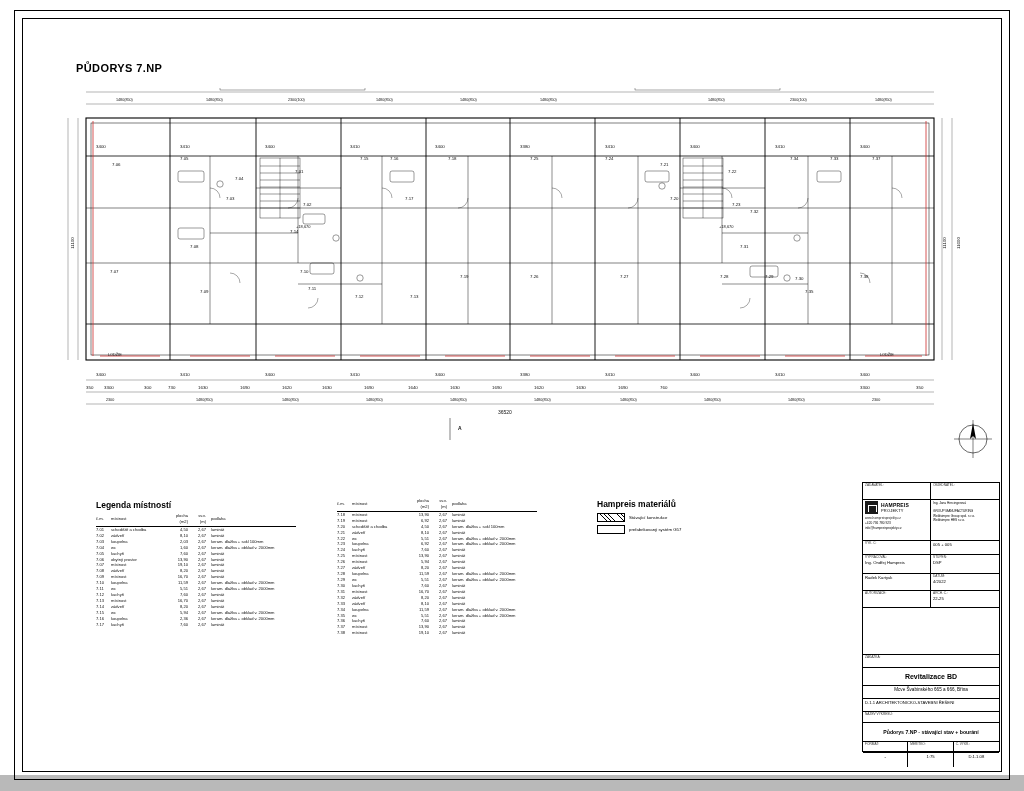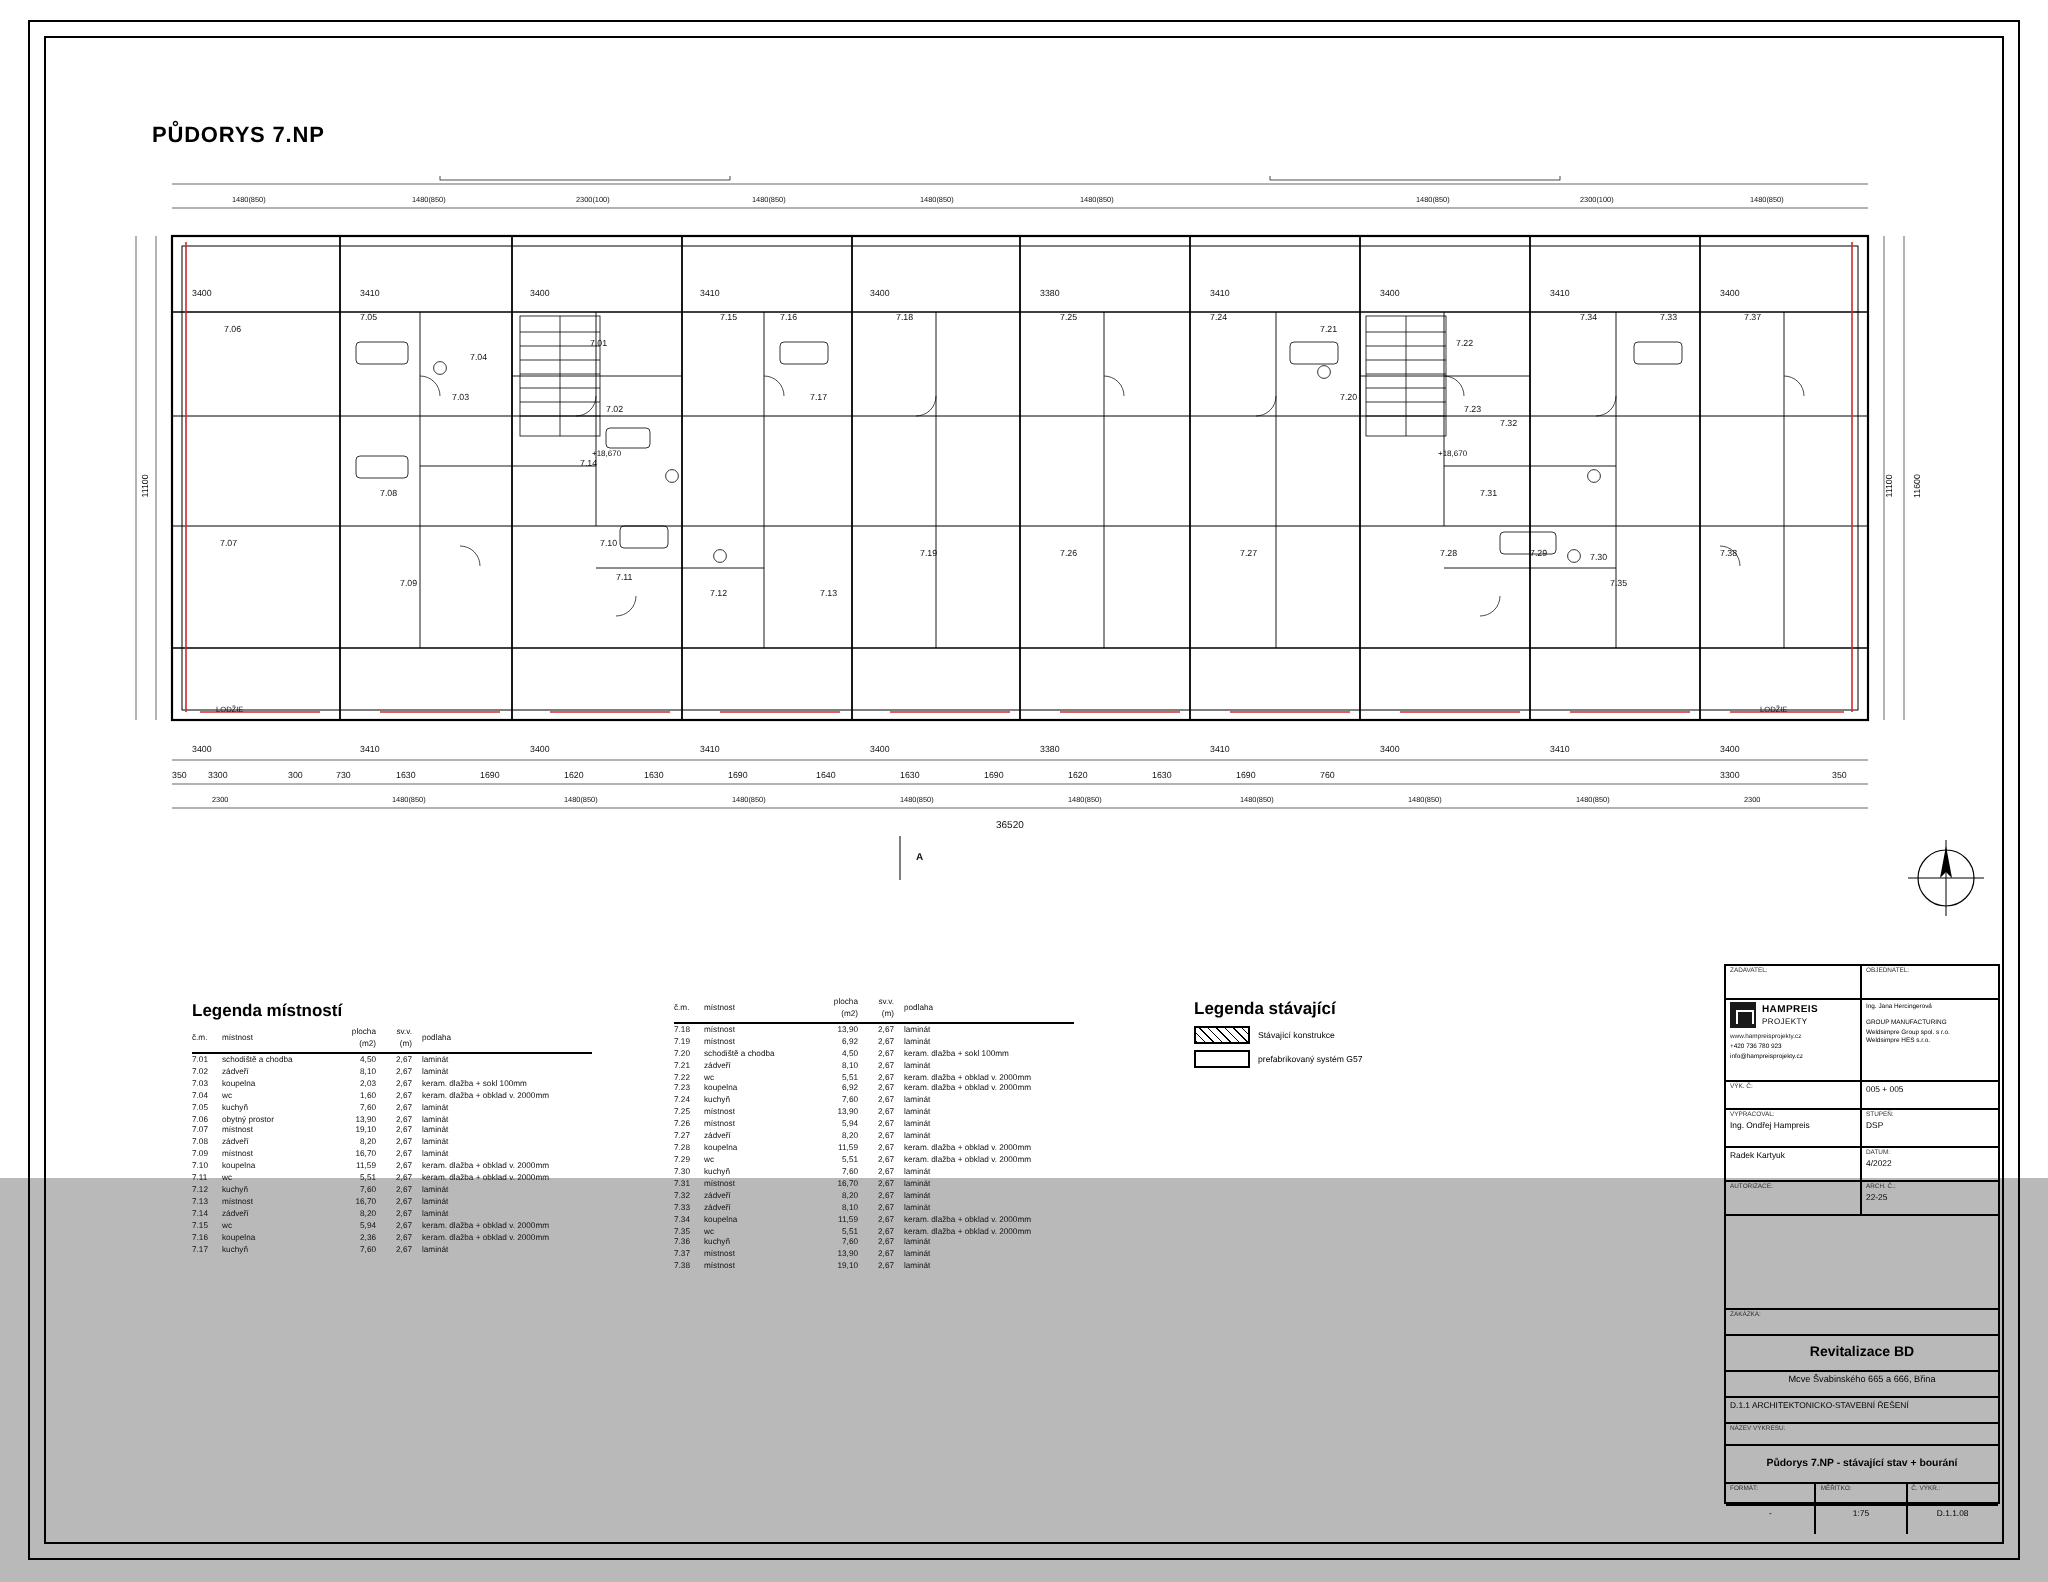--- a/index.html
+++ b/index.html
@@ -9,21 +9,21 @@
   }
   body {
     width: 1024px;
     height: 791px;
     overflow: hidden;
     font-family: "Liberation Sans", sans-serif;
   }
   .sheet {
     position: absolute;
     left: 0; top: 0;
-    width: 1024px; height: 589px;
+    width: 1024px; height: 775px;
     background: #ffffff;
   }
   .frame-outer {
     position: absolute;
     left: 14px; top: 10px;
     width: 996px; height: 770px;
     border: 1px solid #000;
     box-sizing: border-box;
   }
   .frame-inner {
@@ -748,21 +748,21 @@
             <td class="c2">místnost</td>
             <td class="c3">19,10</td>
             <td class="c4">2,67</td>
             <td class="c5">laminát</td>
           </tr>
         </tbody>
     </table>
   </div>
 
   <div class="legend-mat">
-    <div class="legend-title">Legenda stávající</div>
+    <div class="legend-title">Hampreis materiálů</div>
     <div id="matlist" style="margin-top:4px;">
         <div class="rowm">
           <div class="swatch-hatch"></div>
           <div>Stávající konstrukce</div>
         </div>
         <div class="rowm">
           <div class="swatch-plain"></div>
           <div>prefabrikovaný systém G57</div>
         </div>
       </div>

